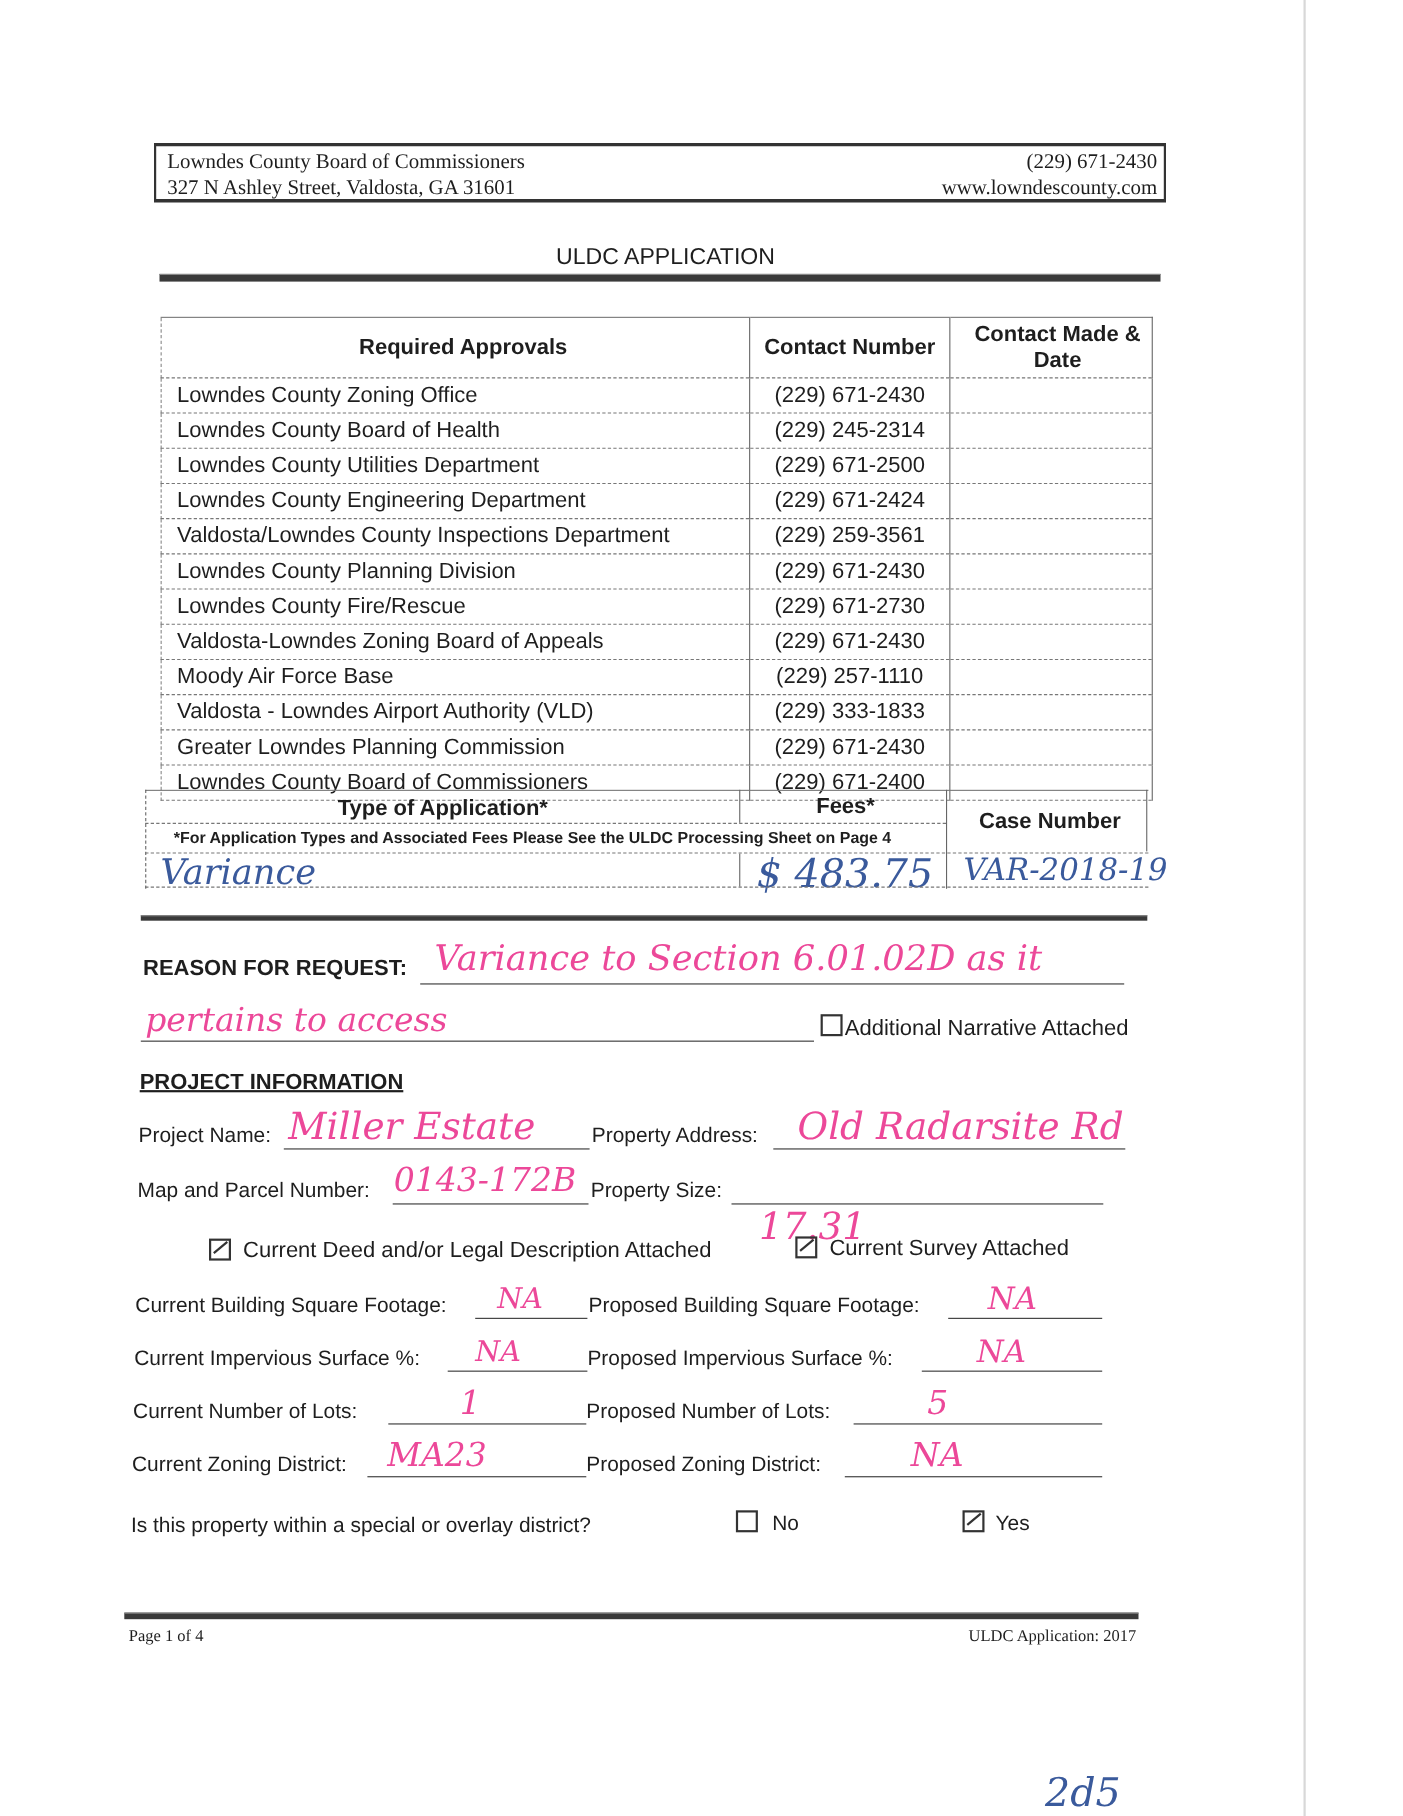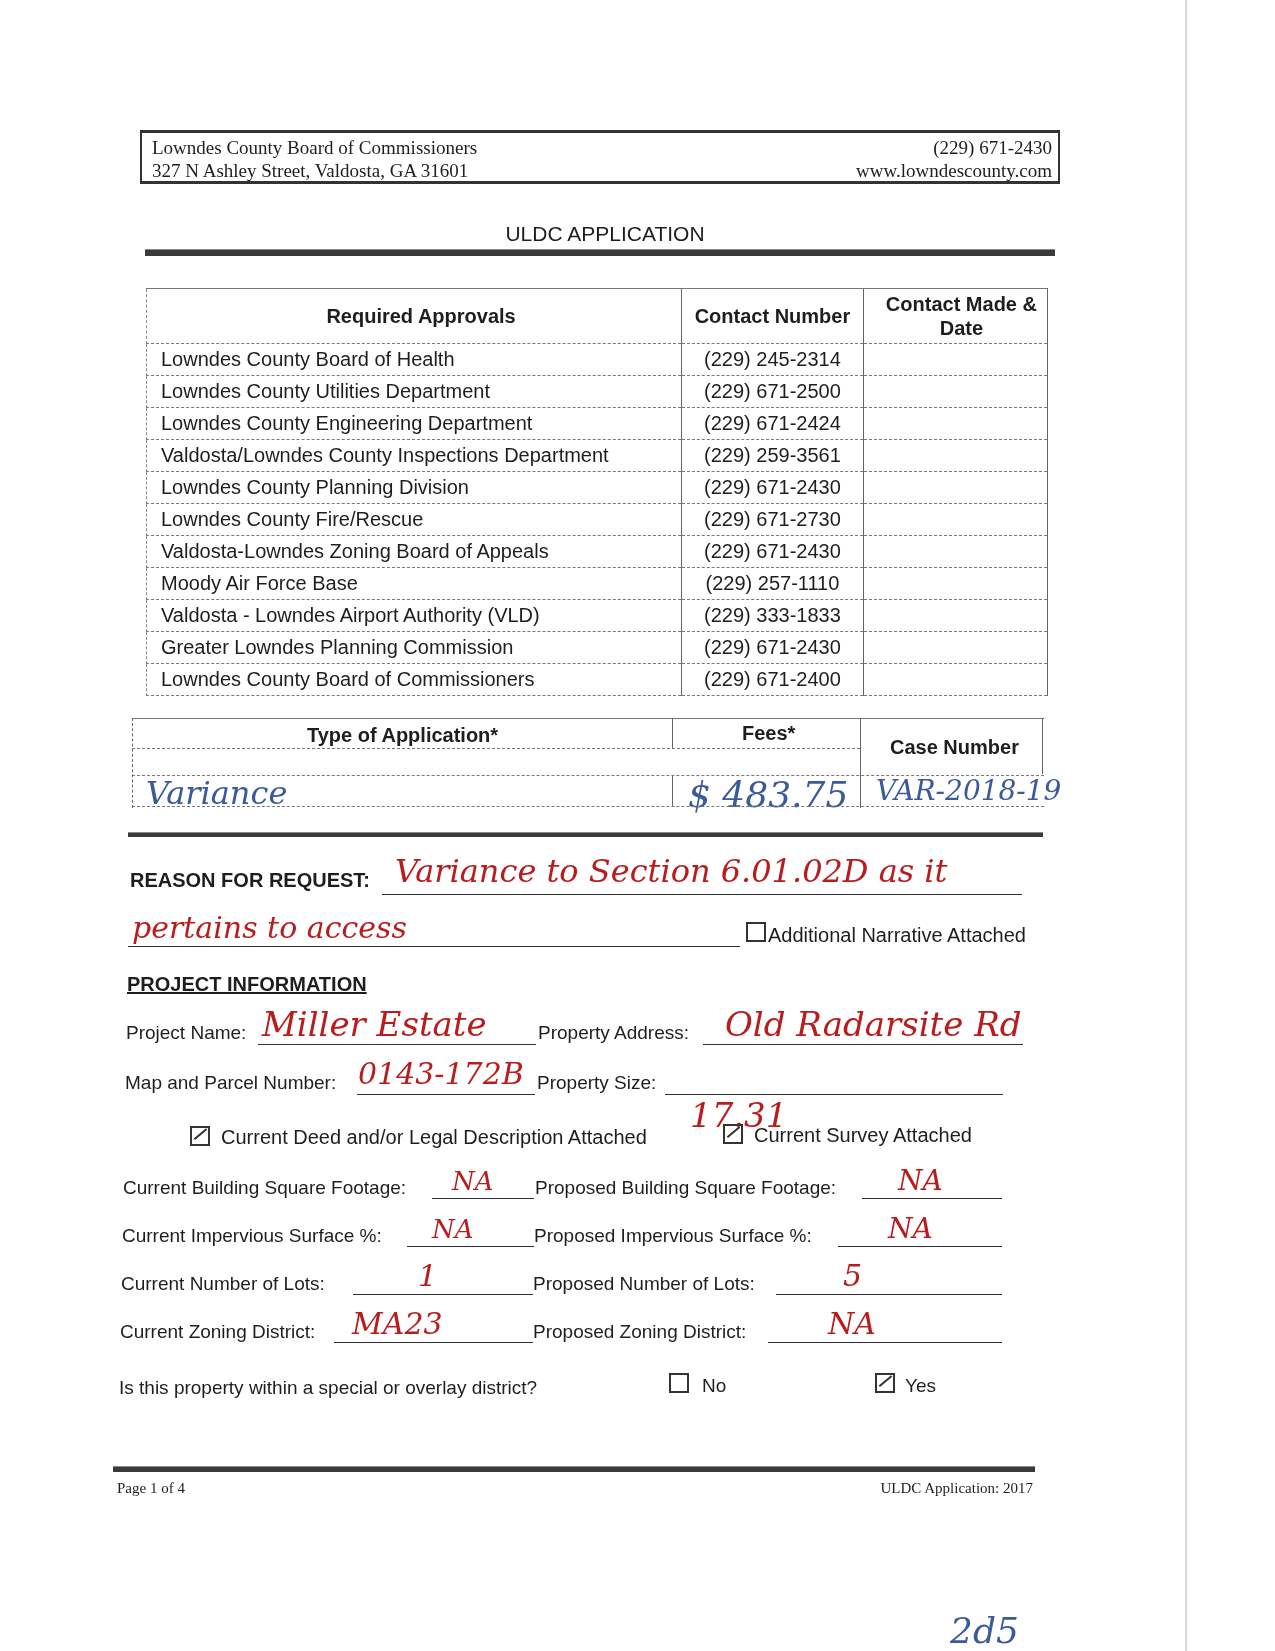--- a/index.html
+++ b/index.html
@@ -2,21 +2,21 @@
 <html><head>
 <meta charset="utf-8">
 <style>
   html, body { margin: 0; padding: 0; }
   body {
     width: 1275px; height: 1651px; background: #ffffff; position: relative;
     font-family: "Liberation Sans", sans-serif; color: #1e1e1e; overflow: hidden;
   }
   .abs { position: absolute; }
   .serif { font-family: "Liberation Serif", serif; }
-  .hand { font-family: "DejaVu Serif", serif; font-style: italic; color: #b91c1c; }
+  .hand { font-family: "DejaVu Serif", serif; font-style: italic; color: #ec4899; }
   .hand.blue { color: #3a5a9c; }
 
   
   #letterhead {
     left: 140px; top: 130px; width: 920px; height: 54px;
     border: 2px solid #333; border-top-width: 3px; border-bottom-width: 3px;
     box-sizing: border-box;
   }
   #letterhead .l1 { position: absolute; left: 10px; top: 4px; font-size: 19px; }
   #letterhead .l2 { position: absolute; left: 10px; top: 27px; font-size: 19px; }
@@ -74,20 +74,25 @@
 <table id="approvals" class="abs">
   <thead>
     <tr>
       <th class="c1">Required Approvals</th>
       <th class="c2"><span>Contact Number</span></th>
       <th class="c3"><span>Contact Made &amp; Date</span></th>
     </tr>
   </thead>
   <tbody>
     <tr>
+        <td class="c1">Lowndes County Zoning Office</td>
+        <td class="c2">(229) 671-2430</td>
+        <td class="c3"></td>
+      </tr>
+    <tr>
         <td class="c1">Lowndes County Board of Health</td>
         <td class="c2">(229) 245-2314</td>
         <td class="c3"></td>
       </tr>
     <tr>
         <td class="c1">Lowndes County Utilities Department</td>
         <td class="c2">(229) 671-2500</td>
         <td class="c3"></td>
       </tr>
     <tr>
@@ -137,20 +142,21 @@
       </tr>
   </tbody>
 </table>
 
 <div id="apptable" class="abs">
   <div class="box" style="left:0; top:0; width:912px; height:0; border-top:1px solid #777; border-bottom:none;"></div>
   <div class="label" style="left:175px; top:6px; font-weight:bold; font-size:20px;">Type of Application*</div>
   <div class="label" style="left:610px; top:4px; font-weight:bold; font-size:20px;">Fees*</div>
   <div class="label" style="left:758px; top:18px; font-weight:bold; font-size:20px;">Case Number</div>
   <div class="box" style="left:0; top:30px; width:728px; height:0;"></div>
+  <div class="label" style="left:26px; top:36px; font-size:14.5px; font-weight:bold;">*For Application Types and Associated Fees Please See the ULDC Processing Sheet on Page 4</div>
   <div class="box" style="left:0; top:57px; width:912px; height:0;"></div>
   <div class="fill hand blue" style="left:14px; top:56px; font-size:32px;">Variance</div>
   <div class="fill hand blue" style="left:556px; top:56px; font-size:36px;">$ 483.75</div>
   <div class="fill hand blue" style="left:744px; top:56px; font-size:28px;">VAR-2018-19</div>
   <div class="box" style="left:0; top:88px; width:912px; height:0;"></div>
   <div class="vline" style="left:0; top:0; height:90px; border-left-style:dashed;"></div>
   <div class="vline" style="left:540px; top:0; height:30px;"></div>
   <div class="vline" style="left:540px; top:58px; height:30px;"></div>
   <div class="vline" style="left:728px; top:0; height:90px;"></div>
   <div class="vline" style="left:910px; top:0; height:56px;"></div>

